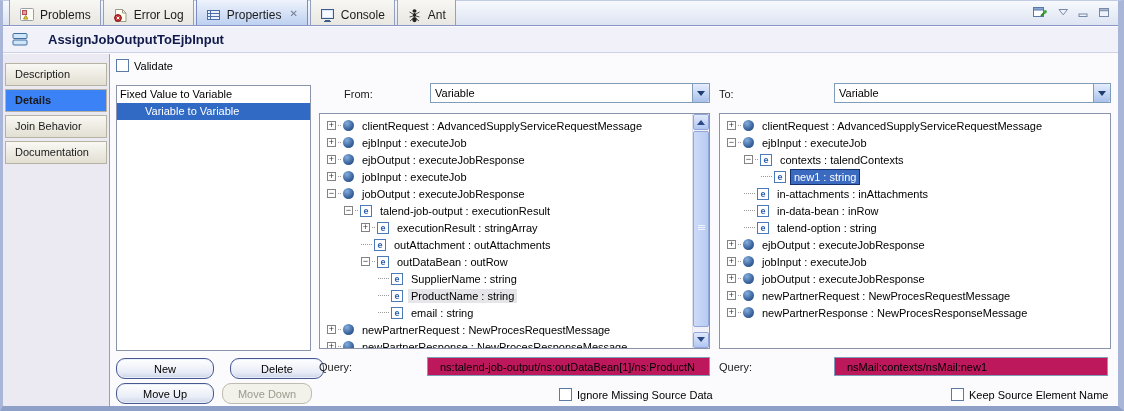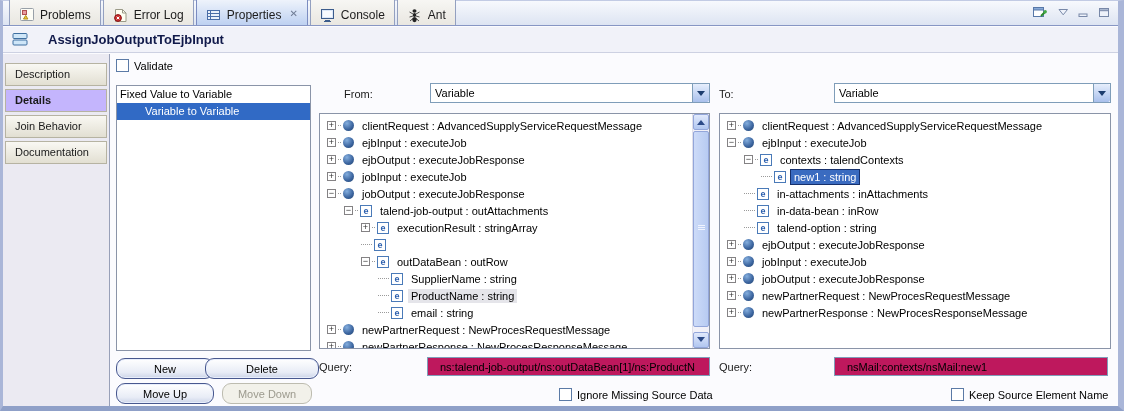--- a/index.html
+++ b/index.html
@@ -27,21 +27,21 @@
   #titlebar { position:absolute; left:0; top:26px; right:0; height:26px; background:#f1f2f9;
               border-bottom:1px solid #cdd1e2; display:flex; align-items:center; padding-left:9px; gap:20px; }
   #titlebar .ttl { font-weight:bold; font-size:13px; color:#10194a; }
   
   #content { position:absolute; left:0; top:53px; right:0; bottom:0; background:#fbfbfe; }
   #sidebar { position:absolute; left:0; top:0; bottom:0; width:107px; background:#ebeaf2;
              border-right:1px solid #98a0b8; padding-top:9px; }
   .side-item { width:102px; margin:0 0 3px 2px; height:23px; line-height:21px; padding-left:9px;
                background:linear-gradient(#f9f8f3,#e2dfd2); border:1px solid #b6b3a2; cursor:pointer;
                color:#1a1a1a; }
-  .side-item.active { background:#c4b5fd; font-weight:bold; }
+  .side-item.active { background:#3b82f6; font-weight:bold; }
   
   .cb { position:absolute; display:flex; align-items:center; gap:5px; cursor:pointer; }
   .cbbox { width:13px; height:13px; background:#fff; border:1px solid #5b7aa6; flex:0 0 13px; }
   .xpbtn { position:absolute; height:21px; border:1px solid #48588f; border-radius:9px;
            background:linear-gradient(#ffffff,#e8ecf6 70%,#ccd4e8); font-size:11px; color:#000;
            box-shadow:inset 0 0 0 1px #e8eefc; cursor:pointer; text-align:center; }
   .xpbtn.disabled { border-color:#bdbcb0; color:#9c9a8e; background:#f2f1ea; box-shadow:none; cursor:default; }
   .label { position:absolute; color:#1a1a1a; }
   .combo { position:absolute; height:20px; background:#fff; border:1px solid #7f9db9; display:flex; cursor:pointer; }
   .combo .val { flex:1; padding:3px 4px 0 4px; }
@@ -193,21 +193,21 @@
       <span class="cbbox"></span>
       <span>Validate</span>
     </div>
 
     <div id="mapping-list">
         <div class="lrow">Fixed Value to Variable</div>
         <div class="lrow sel">Variable to Variable</div>
       </div>
 
     <button class="xpbtn" style="left:113px; top:304px; width:98px;">New</button>
-    <button class="xpbtn" style="left:202px; top:304px; width:114px;">Delete</button>
+    <button class="xpbtn" style="left:227px; top:304px; width:94px;">Delete</button>
     <button class="xpbtn" style="left:113px; top:329px; width:98px;">Move Up</button>
     <button class="xpbtn disabled" style="left:219px; top:329px; width:90px;">Move Down</button>
 
     <span class="label" style="left:316px; top:34px;padding-left:25px;">From:</span>
     <div class="combo" style="left:427px; top:29px; width:280px;">
       <span class="val">Variable</span>
       <span class="cbtn">
           <span class="chev"></span>
         </span>
     </div>
@@ -246,33 +246,34 @@
             <span class="exp">−</span>
             <span class="dash"></span>
             <span class="ball"></span>
             <span class="tlabel">jobOutput : executeJobResponse</span>
           </div>
           <div class="trow">
             <span class="tind" style="width: 17px;"></span>
             <span class="exp">−</span>
             <span class="dash"></span>
             <span class="eicon">e</span>
-            <span class="tlabel">talend-job-output : outAttachments</span>
+            <span class="tlabel">talend-job-output : executionResult</span>
           </div>
           <div class="trow">
             <span class="tind" style="width: 34px;"></span>
             <span class="exp">+</span>
             <span class="dash"></span>
             <span class="eicon">e</span>
             <span class="tlabel">executionResult : stringArray</span>
           </div>
           <div class="trow">
             <span class="tind" style="width: 34px;"></span>
             <span class="dotlead"></span>
             <span class="eicon">e</span>
+            <span class="tlabel">outAttachment : outAttachments</span>
           </div>
           <div class="trow">
             <span class="tind" style="width: 34px;"></span>
             <span class="exp">−</span>
             <span class="dash"></span>
             <span class="eicon">e</span>
             <span class="tlabel">outDataBean : outRow</span>
           </div>
           <div class="trow">
             <span class="tind" style="width: 51px;"></span>

